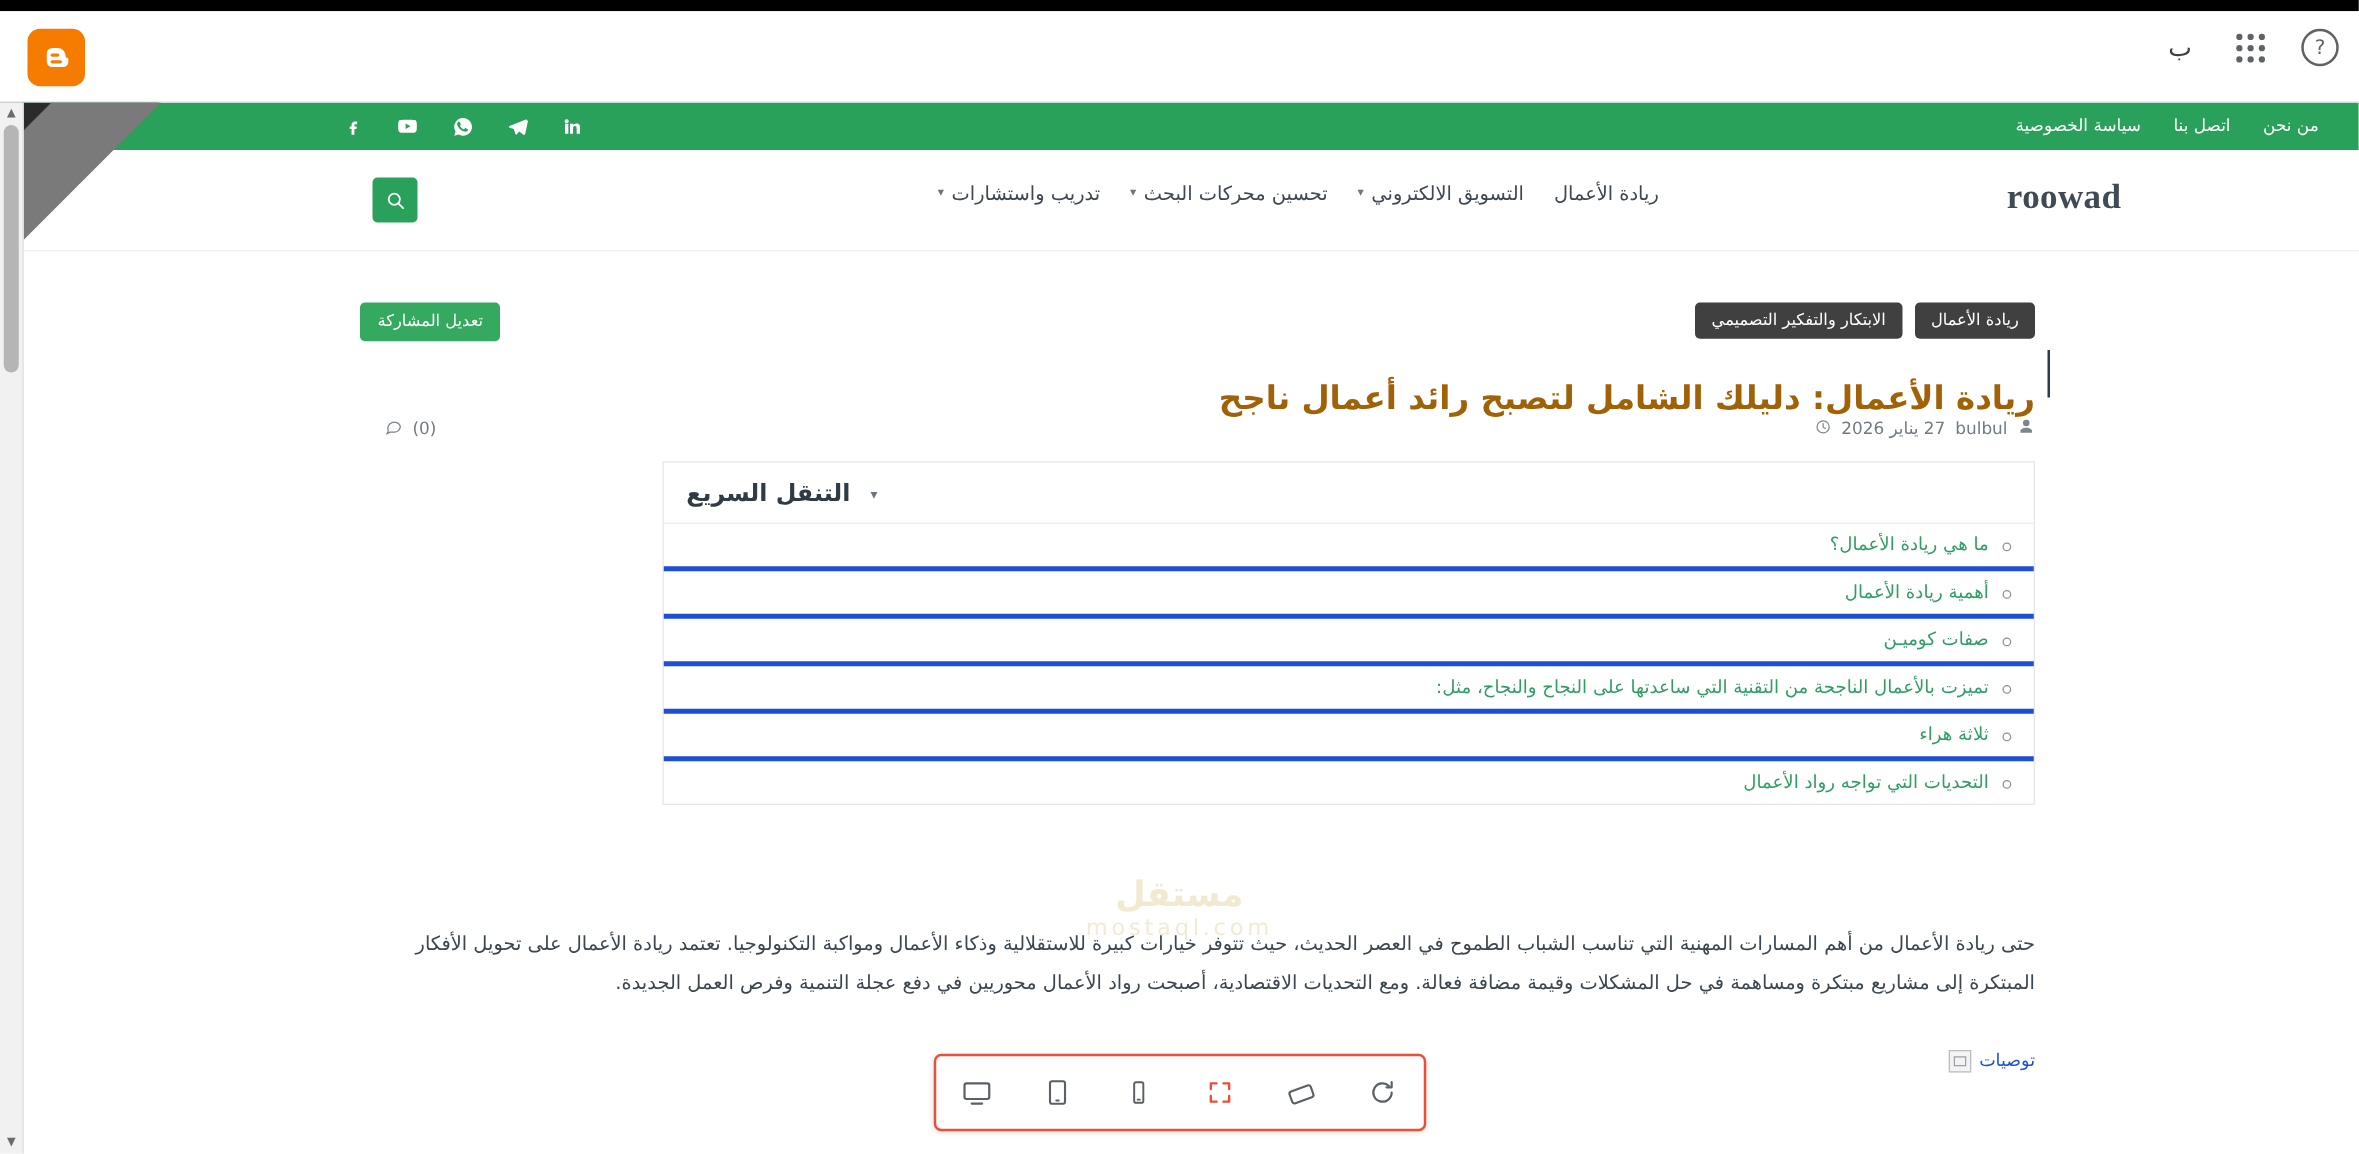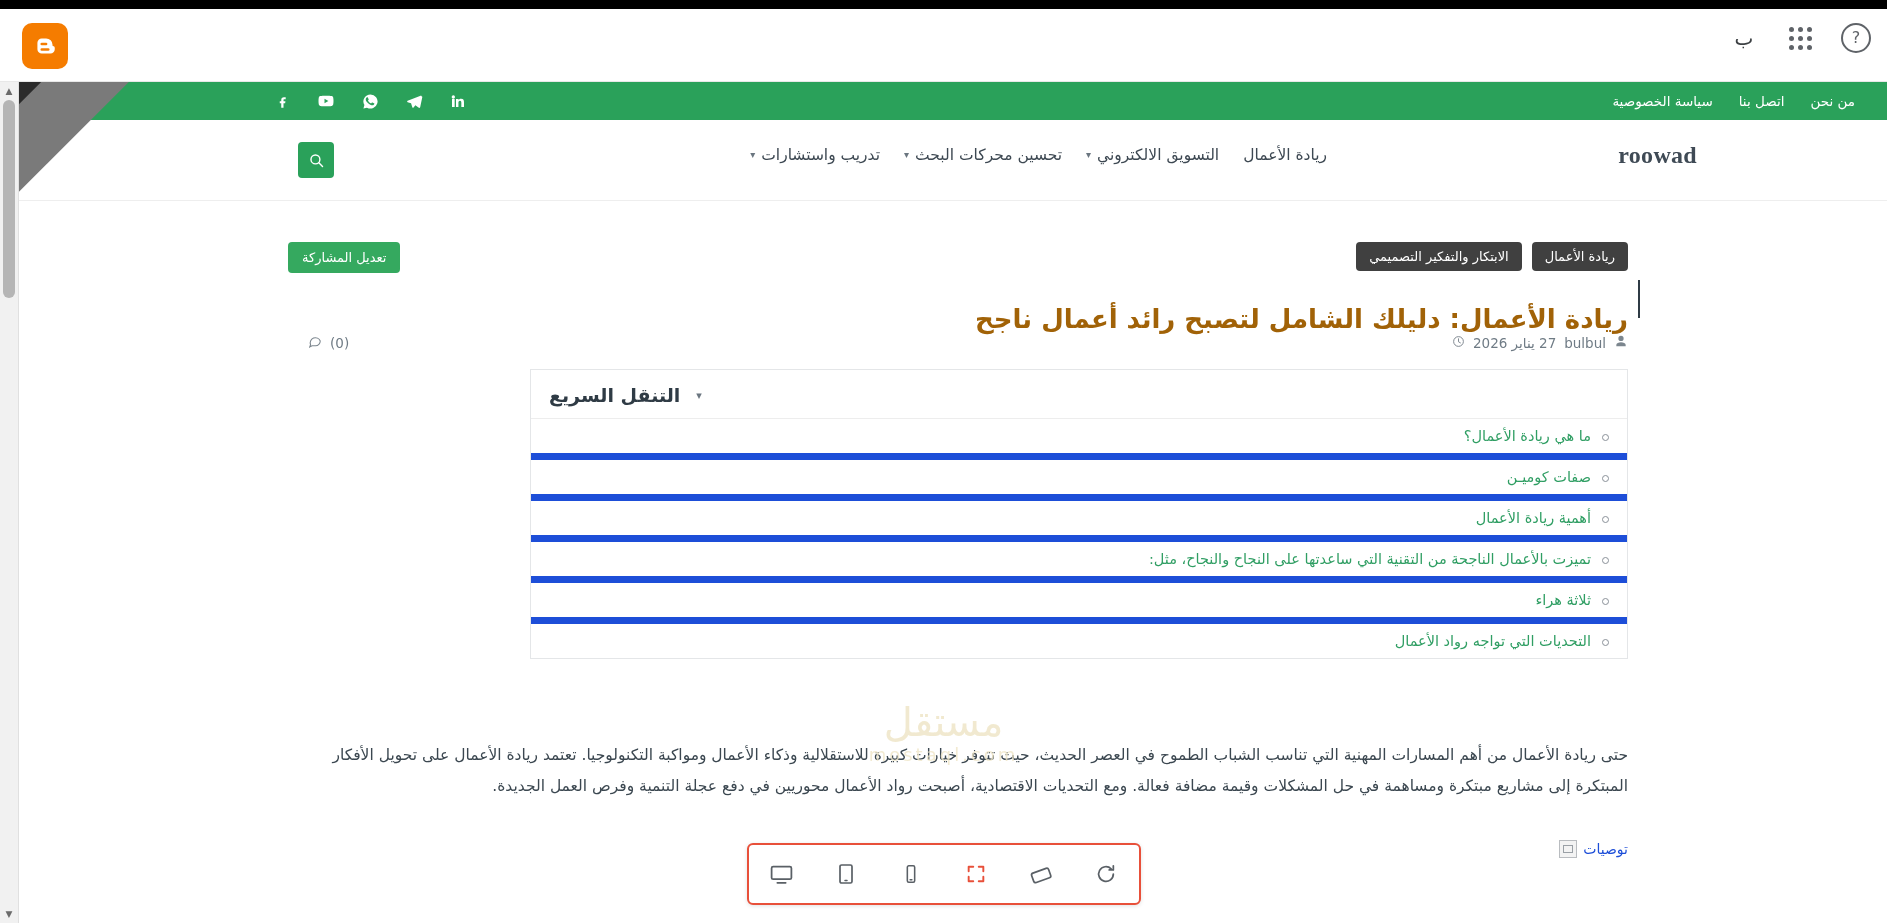--- a/index.html
+++ b/index.html
@@ -176,21 +176,21 @@
     left: 18px;
     width: 1869px;
     height: 80px;
     background: #ffffff;
     border-bottom: 1px solid #eeeeee;
   }
   .brand {
     position: absolute;
     right: 190px;
     top: 22px;
-    font-size: 24px;
+    font-size: 28px;
     color: #3f4a55;
     font-weight: 600;
     letter-spacing: 0.3px;
     font-family: "Liberation Serif", serif;
     margin-left: 47px;
   }
   .main-nav {
     position: absolute;
     right: 560px;
     top: 26px;
@@ -345,21 +345,21 @@
     color: #6b7680;
   }
   .toc ul {
     list-style: none;
     margin: 0;
     padding: 0;
   }
   .toc li {
     padding: 9px 36px 9px 18px;
     font-size: 14.5px;
-    border-bottom: 7px solid #1d4ed8;
+    border-bottom: 4px solid #1d4ed8;
     position: relative;
     text-align: right;
   }
   .toc li:last-child { border-bottom: none; }
   .toc li a {
     color: #2f9e63;
     text-decoration: none;
     cursor: pointer;
   }
   .toc li:before {
@@ -453,22 +453,22 @@
     position: absolute;
     top: 620px;
     left: 50%;
     transform: translateX(-50%);
     text-align: center;
     color: #efe6c8;
     z-index: 5;
     pointer-events: none;
   }
   .watermark .w1 {
-    font-size: 40px;
-    font-weight: 400;
+    font-size: 28px;
+    font-weight: 700;
     letter-spacing: 1px;
     line-height: 1;
     opacity: .85;
   }
   .watermark .w2 {
     font-size: 18px;
     letter-spacing: 3px;
     opacity: .8;
     margin-top: 2px;
   }
@@ -645,22 +645,22 @@
         </div>
       </div>
 
       <div class="toc">
         <div class="toc-header">
           <span>التنقل السريع</span>
           <span class="toggle">▾</span>
         </div>
         <ul>
           <li><a>ما هي ريادة الأعمال؟</a></li>
+          <li><a>أهمية ريادة الأعمال</a></li>
           <li><a>صفات كوميـن</a></li>
-          <li><a>أهمية ريادة الأعمال</a></li>
           <li><a>تميزت بالأعمال الناجحة من التقنية التي ساعدتها على النجاح والنجاح، مثل:</a></li>
           <li><a>ثلاثة هراء</a></li>
           <li><a>التحديات التي تواجه رواد الأعمال</a></li>
         </ul>
       </div>
 
       <div class="post-body">حتى ريادة الأعمال من أهم المسارات المهنية التي تناسب الشباب الطموح في العصر الحديث، حيث تتوفر خيارات كبيرة للاستقلالية وذكاء الأعمال ومواكبة التكنولوجيا. تعتمد ريادة الأعمال على تحويل الأفكار المبتكرة إلى مشاريع مبتكرة ومساهمة في حل المشكلات وقيمة مضافة فعالة. ومع التحديات الاقتصادية، أصبحت رواد الأعمال محوريين في دفع عجلة التنمية وفرص العمل الجديدة.</div>
 
       <div class="broken-img">
         <span>توصيات</span>

